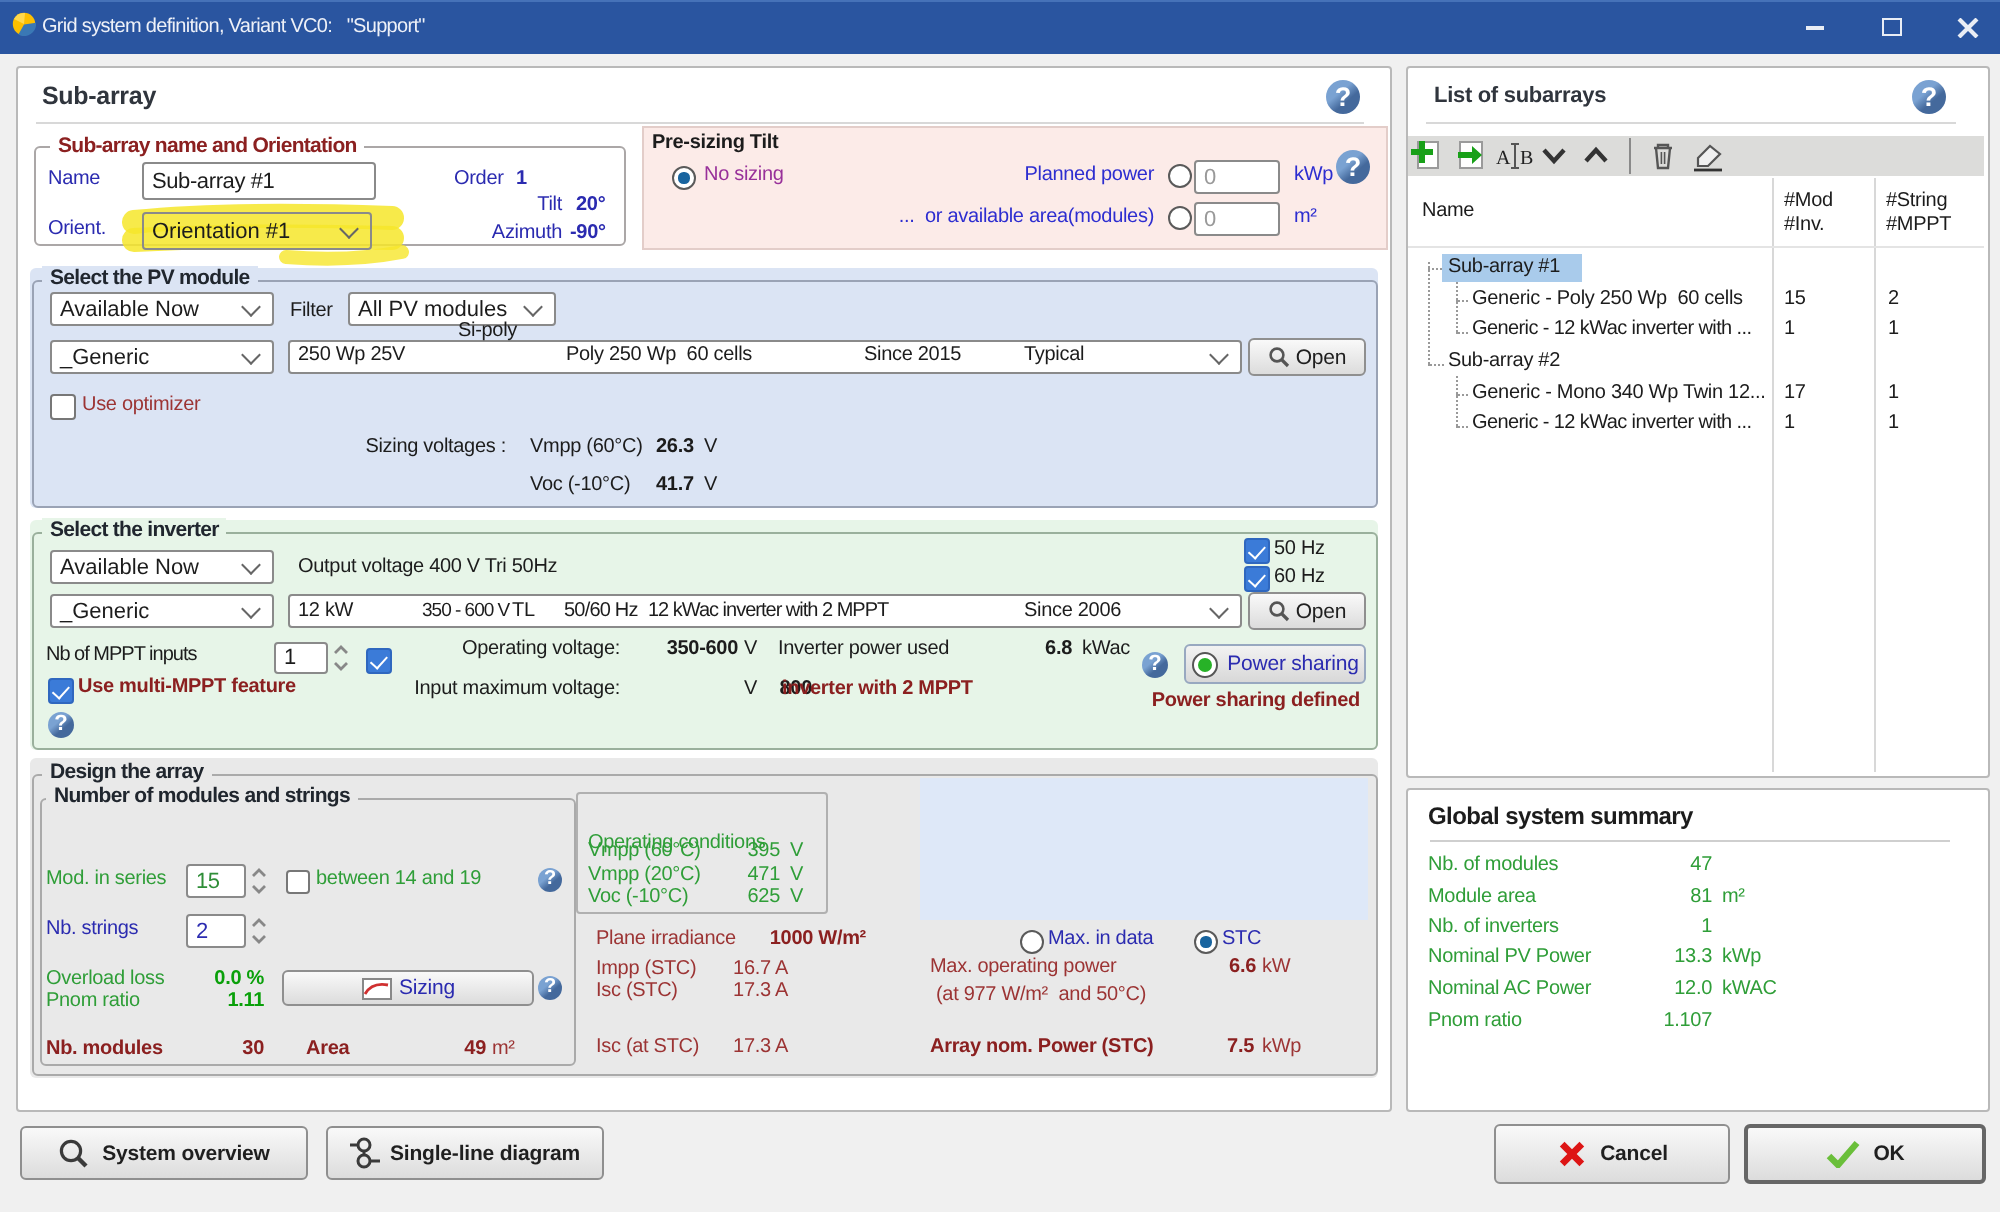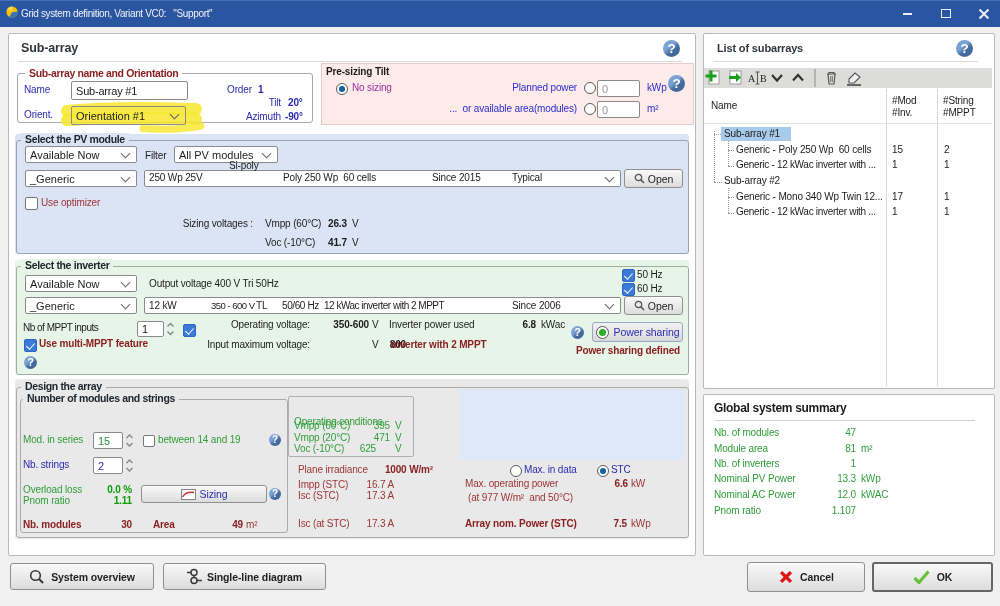--- a/index.html
+++ b/index.html
@@ -206,21 +206,21 @@
 
 <div class="gb" style="left:288px;top:396px;width:124px;height:59px;border-color:#b0b0b0;border-radius:2px"></div>
 <div class="t g" style="left:294px;top:416px">Operating conditions</div>
 <div class="t g" style="left:294px;top:420px">Vmpp (60°C)</div>
 <div class="t g" style="right:610px;top:420px">395</div>
 <div class="t g" style="left:395px;top:420px">V</div>
 <div class="t g" style="left:294px;top:432px">Vmpp (20°C)</div>
 <div class="t g" style="right:610px;top:432px">471</div>
 <div class="t g" style="left:395px;top:432px">V</div>
 <div class="t g" style="left:294px;top:443px">Voc (-10°C)</div>
-<div class="t g" style="right:624px;top:443px">625</div>
+<div class="t g" style="right:610px;top:443px">625</div>
 <div class="t g" style="left:395px;top:443px">V</div>
 <div class="t r" style="left:298px;top:464px">Plane irradiance</div>
 <div class="t R" style="right:567px;top:464px">1000 W/m²</div>
 <div class="t r" style="left:298px;top:479px">Impp (STC)</div>
 <div class="t r" style="right:606px;top:479px">16.7 A</div>
 <div class="t r" style="left:298px;top:490px">Isc (STC)</div>
 <div class="t r" style="right:606px;top:490px">17.3 A</div>
 <div class="t r" style="left:298px;top:518px">Isc (at STC)</div>
 <div class="t r" style="right:606px;top:518px">17.3 A</div>
 
@@ -316,21 +316,21 @@
 <div class="t g" style="left:714px;top:489px">Nominal AC Power</div>
 <div class="t g" style="right:144px;top:489px">12.0</div>
 <div class="t g" style="left:861px;top:489px">kWAC</div>
 <div class="t g" style="left:714px;top:505px">Pnom ratio</div>
 <div class="t g" style="right:144px;top:505px">1.107</div>
 
 <div class="btn" style="left:10px;top:563px;width:144px;height:27px"><svg width="16" height="16" viewBox="0 0 16 16" style="margin-right:6px">
       <circle cx="6.5" cy="6.5" r="4.8" fill="none" stroke="#3a3a3a" stroke-width="1.6"></circle>
       <line x1="10" y1="10" x2="14" y2="14" stroke="#3a3a3a" stroke-width="2.2"></line>
     </svg>System overview</div>
-<div class="btn" style="left:163px;top:563px;width:163px;height:27px"><svg width="15" height="17" viewBox="0 0 15 17" style="margin-right:5px">
+<div class="btn" style="left:163px;top:563px;width:139px;height:27px"><svg width="15" height="17" viewBox="0 0 15 17" style="margin-right:5px">
       <circle cx="7" cy="4.5" r="3" fill="none" stroke="#3a3a3a" stroke-width="1.5"></circle>
       <circle cx="7" cy="12.5" r="3" fill="none" stroke="#3a3a3a" stroke-width="1.5"></circle>
       <line x1="7" y1="7.5" x2="7" y2="9.5" stroke="#3a3a3a" stroke-width="1.5"></line>
       <line x1="0" y1="4.5" x2="4" y2="4.5" stroke="#3a3a3a" stroke-width="1.5"></line>
       <line x1="10" y1="12.5" x2="15" y2="12.5" stroke="#3a3a3a" stroke-width="1.5"></line>
     </svg>Single-line diagram</div>
 <div class="btn" style="left:747px;top:562px;width:118px;height:30px"><svg width="16" height="16" viewBox="0 0 15 15" style="margin-right:6px">
       <path d="M1.8 4 L4 1.8 L7.5 5.3 L11 1.8 L13.2 4 L9.7 7.5 L13.2 11 L11 13.2 L7.5 9.7 L4 13.2 L1.8 11 L5.3 7.5 Z" fill="#dd1515"></path>
     </svg>Cancel</div>
 <div class="btn" style="left:872px;top:562px;width:121px;height:30px;border:2px solid #666"><svg width="17" height="14" viewBox="0 0 17 14" style="margin-right:7px">

